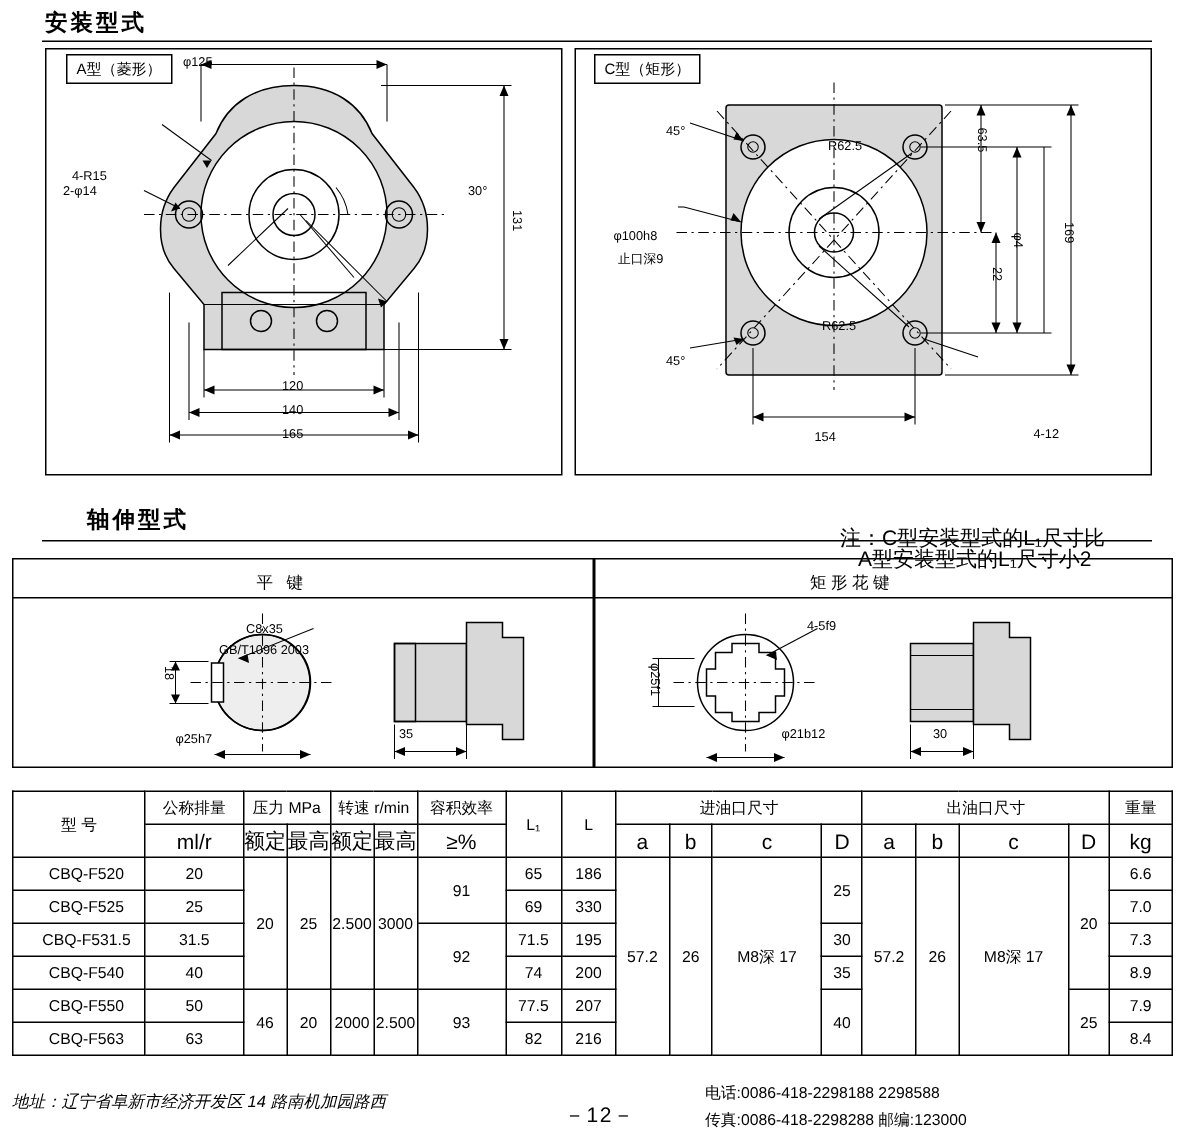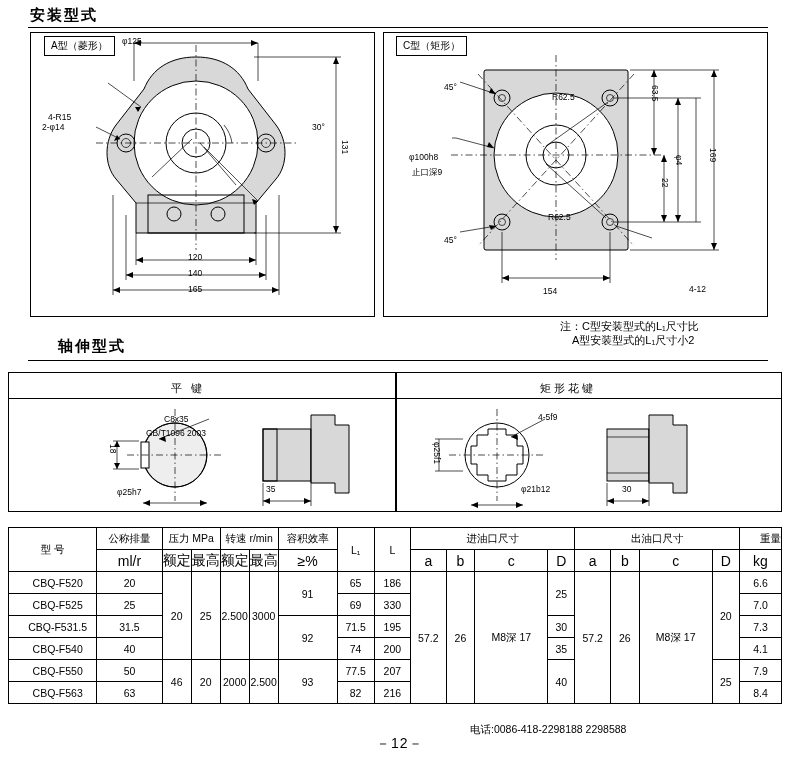--- a/index.html
+++ b/index.html
@@ -45,23 +45,24 @@
     font-size:8.5px;
     white-space:nowrap;
     font-family:"Liberation Sans", sans-serif;
   }
   .lbl.vert{
     writing-mode:vertical-rl;
     text-orientation:mixed;
   }
   .note{
     position:absolute;
-    font-size:11px;
+    font-size:14px;
     line-height:13px;
     white-space:nowrap;
+    margin-top:32px;
   }
   .centerlbl{
     position:absolute;
     font-size:11px;
     letter-spacing:3px;
     font-weight:normal;
   }
 
   
   svg.draw{position:absolute;left:0;top:0;overflow:visible;}
@@ -375,21 +376,21 @@
       <tr>
         <td rowspan="2" style="width:92px;">型  号</td>
         <td style="width:70px;">公称排量</td>
         <td colspan="2" style="width:78px;">压力 MPa</td>
         <td colspan="2" style="width:84px;">转速 r/min</td>
         <td rowspan="1" style="width:62px;">容积效率</td>
         <td rowspan="2" style="width:40px;">L₁</td>
         <td rowspan="2" style="width:40px;">L</td>
         <td colspan="4">进油口尺寸</td>
         <td colspan="4">出油口尺寸</td>
-        <td style="width:46px;text-align:right;">重量</td>
+        <td style="width:46px;">重量</td>
       </tr>
       <tr>
         <td class="hdr-sub">ml/r</td>
         <td class="hdr-sub">额定</td>
         <td class="hdr-sub">最高</td>
         <td class="hdr-sub">额定</td>
         <td class="hdr-sub">最高</td>
         <td class="hdr-sub">≥%</td>
         <td class="hdr-sub" style="width:38px;">a</td>
         <td class="hdr-sub" style="width:32px;">b</td>
@@ -440,21 +441,21 @@
         <td>30</td>
         <td>7.3</td>
       </tr>
 
       <tr>
         <td class="modelcol">CBQ-F540</td>
         <td>40</td>
         <td>74</td>
         <td>200</td>
         <td>35</td>
-        <td>4.1</td>
+        <td>8.9</td>
       </tr>
 
       <tr>
         <td class="modelcol">CBQ-F550</td>
         <td>50</td>
         <td rowspan="2">46</td>
         <td rowspan="2">20</td>
         <td rowspan="2">2000</td>
         <td rowspan="2">2.500</td>
         <td rowspan="2">93</td>
@@ -468,16 +469,18 @@
       <tr>
         <td class="modelcol">CBQ-F563</td>
         <td>63</td>
         <td>82</td>
         <td>216</td>
         <td>8.4</td>
       </tr>
     </tbody>
   </table>
 
+  <div class="footer" style="left:8px;top:727px;">地址：辽宁省阜新市经济开发区 14 路南机加园路西</div>
   <div class="pageno" style="left:376px;top:735px;">－12－</div>
   <div class="footer-right" style="left:470px;top:722px;">电话:0086-418-2298188    2298588</div>
+  <div class="footer-right" style="left:470px;top:740px;">传真:0086-418-2298288    邮编:123000</div>
 
 </div>
 
 </body></html>

